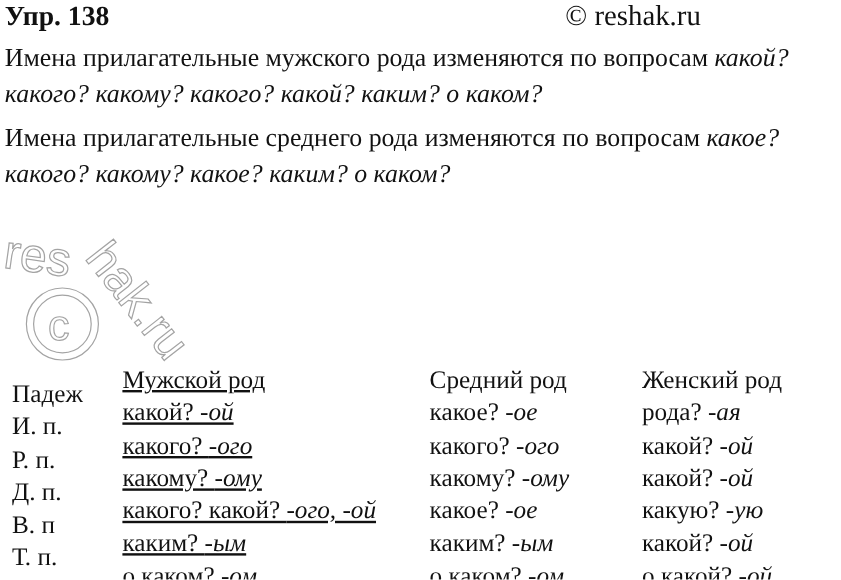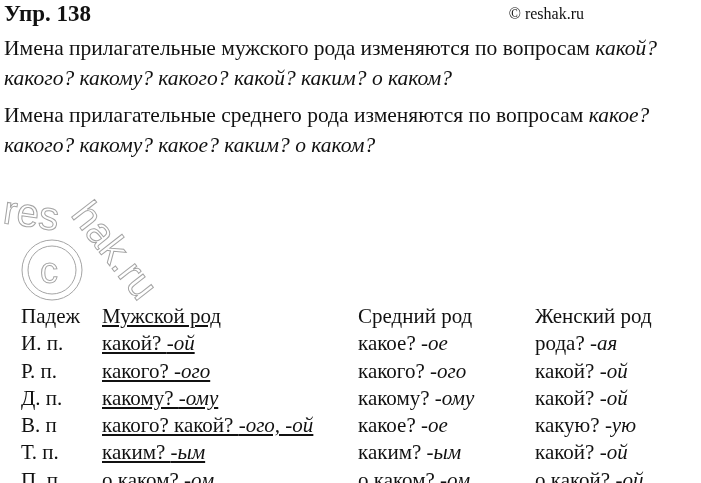--- a/index.html
+++ b/index.html
@@ -8,38 +8,38 @@
       font-family: "Liberation Serif", "DejaVu Serif", serif;
       color: #111111;
     }
     .page { position: absolute; left: 0; top: 0; width: 588px; height: 483px; }
     .header-title {
       position: absolute; left: 4px; top: 0px;
       font-weight: bold; font-size: 23px; line-height: 28px;
     }
     .header-copy {
       position: absolute; right: 4px; top: 0px;
-      font-size: 16px; line-height: 28px;
+      font-size: 24px; line-height: 28px;
     }
     .para {
       position: absolute; left: 4px; width: 693px;
       font-size: 21.5px; line-height: 30px;
     }
     .para i { font-style: italic; }
     .p1 { top: 33px; }
     .p2 { top: 100px; }
     .p3 { top: 167px; }
     .p4 { top: 235px; text-align: justify; text-align-last: left; }
     .table {
       position: absolute; left: 10px; top: 303px;
       font-size: 21px; line-height: 27.3px;
     }
     .row { position: relative; height: 27.3px; white-space: nowrap; }
     .cell { position: absolute; top: 0; }
-    .c0 { left: 11px; }
+    .c0 { left: 0; margin-top: 12px; }
     .c1 { left: 92px; text-decoration: underline; }
     .c2 { left: 348px; }
     .c3 { left: 525px; }
     .end { font-style: italic; }
     .watermark {
       position: absolute; left: 0; top: 175px; width: 170px; height: 140px;
       pointer-events: none;
     }
   </style>
 </head>

